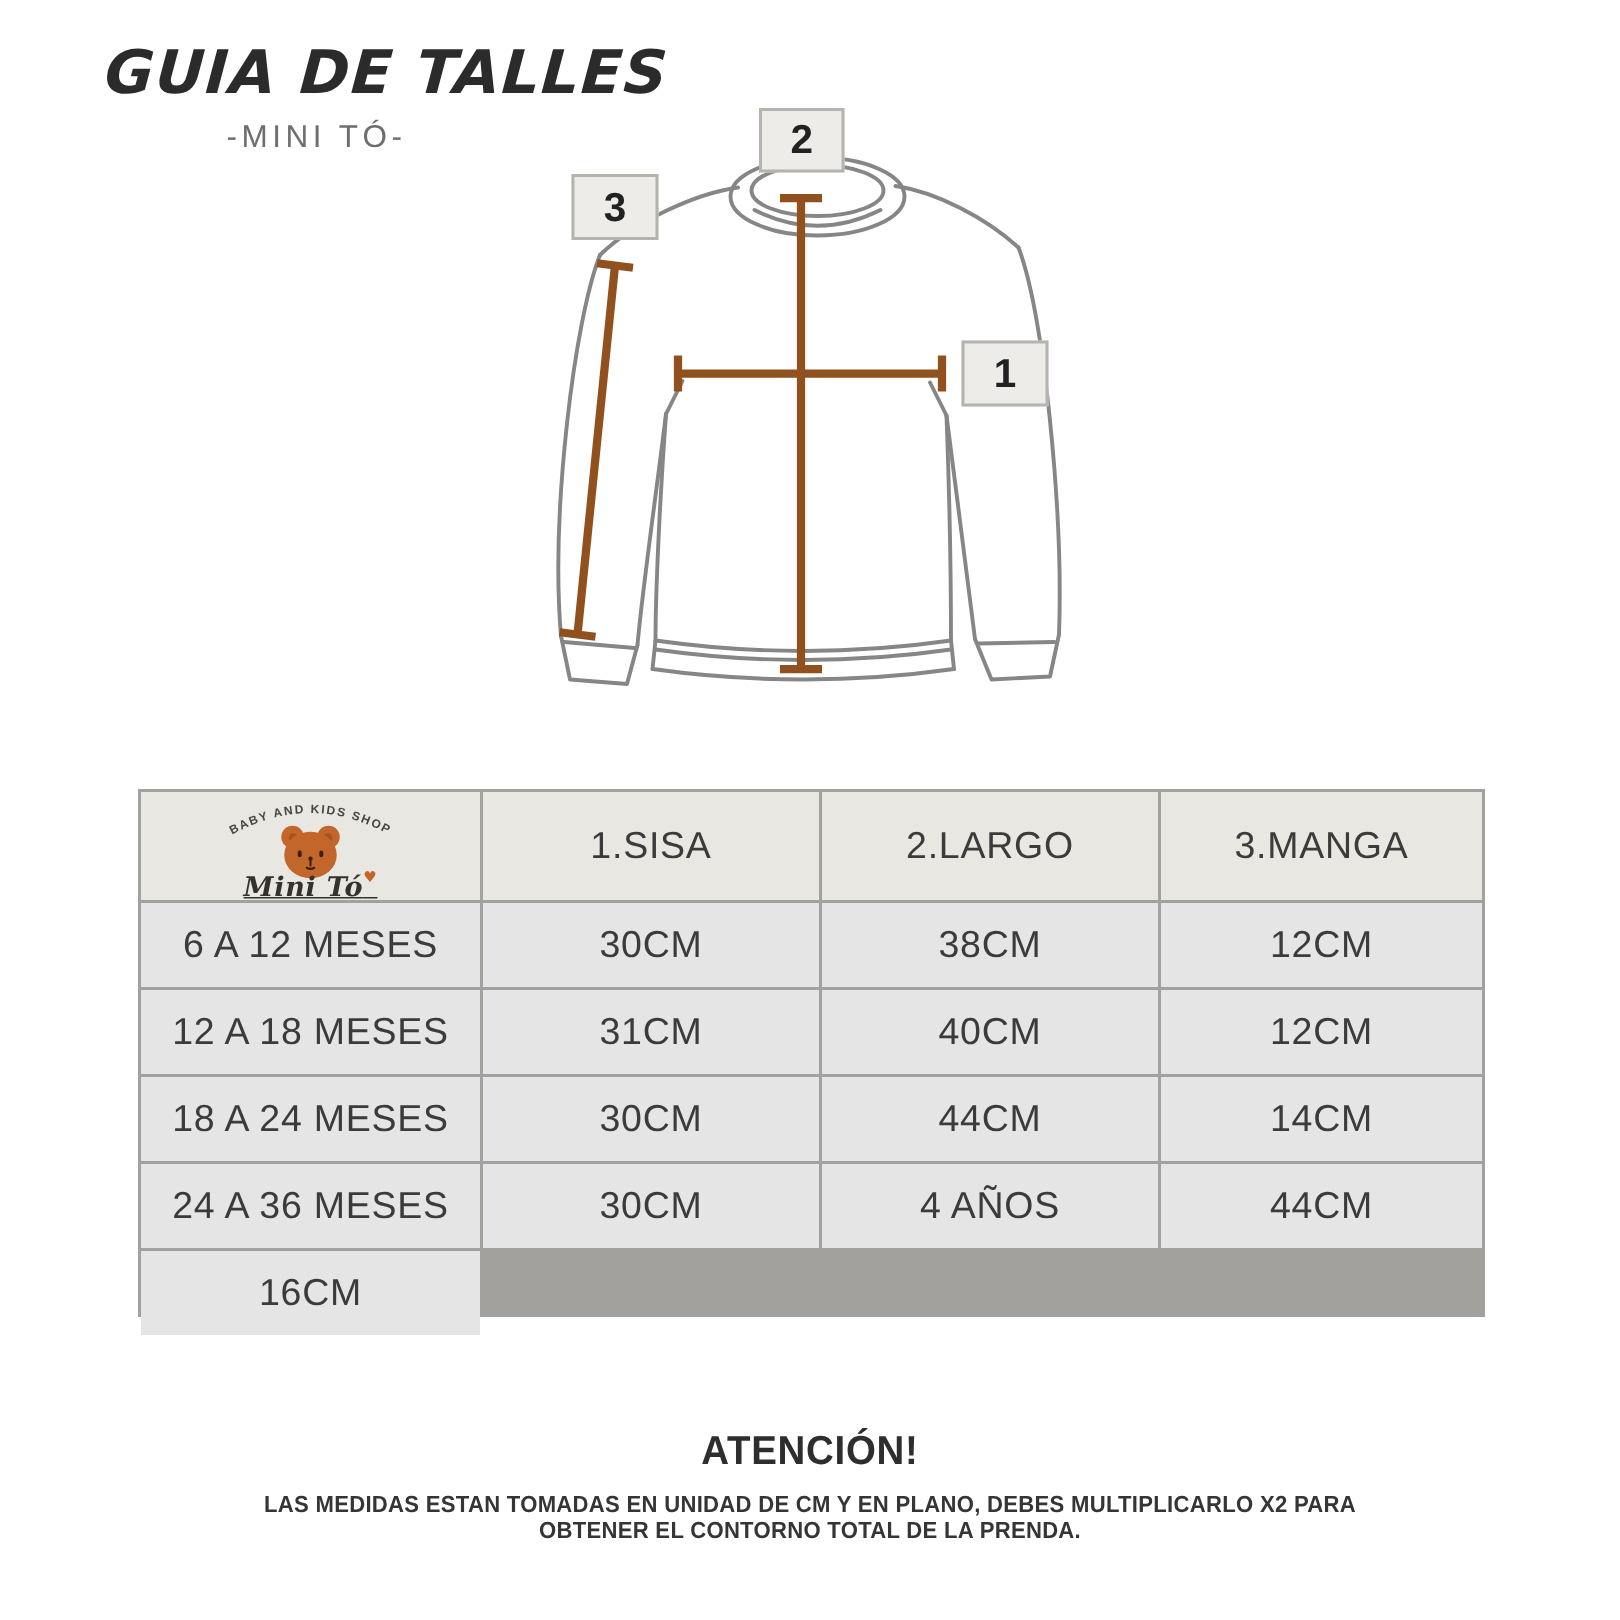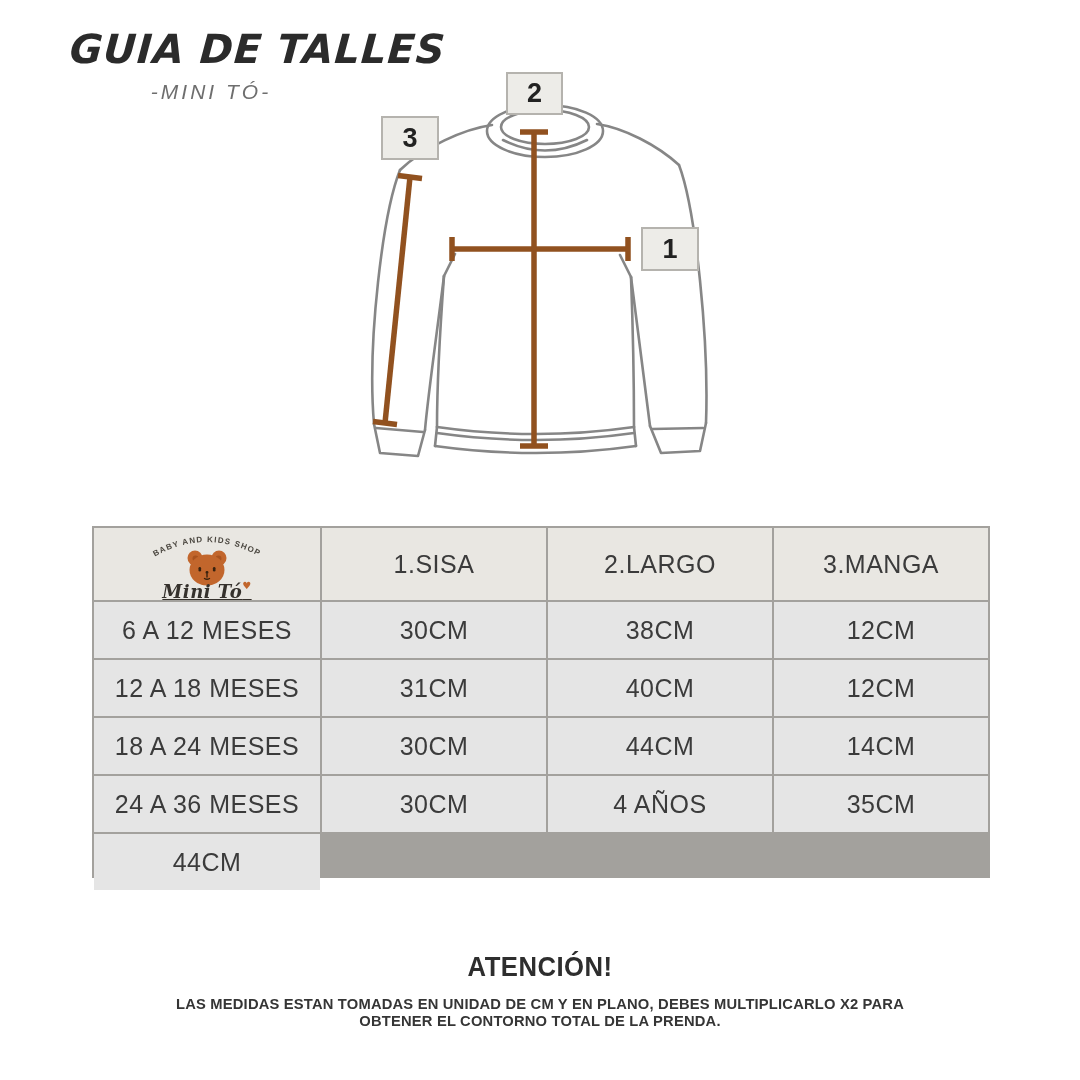--- a/index.html
+++ b/index.html
@@ -14,21 +14,21 @@
   .title {
     position:absolute; left:70px; top:26px; width:300px;
     font-family:"DejaVu Sans", sans-serif;
     font-style:italic; font-weight:600; font-size:40px;
     letter-spacing:1px; color:#2b2b2b;
     transform:skewX(-4deg); white-space:nowrap;
   }
   .subtitle {
     position:absolute; left:66px; top:80px; width:290px;
     text-align:center; font-size:21px; letter-spacing:3px;
-    color:#6e6e6e; font-weight:400;font-style:italic;
+    color:#6e6e6e; font-weight:400;
   }
 
   
   .diagram-svg { position:absolute; left:330px; top:60px; width:430px; height:420px; }
   .measure-box {
     position:absolute; display:flex; align-items:center; justify-content:center;
     background:#edece8; border:2px solid #b5b3ae;
     font-size:27px; font-weight:bold; color:#222222;
   }
   .box-2 { left:506px; top:72px;  width:57px; height:43px; }
@@ -180,22 +180,22 @@
 
     <div class="cell">18 A 24 MESES</div>
     <div class="cell">30CM</div>
     <div class="cell">44CM</div>
     <div class="cell">14CM</div>
 
     <div class="cell">24 A 36 MESES</div>
     <div class="cell">30CM</div>
 
     <div class="cell">4 AÑOS</div>
-    <div class="cell">35CM</div>
     <div class="cell">44CM</div>
+    <div class="cell">16CM</div>
   </div>
 
   <div class="attention">ATENCIÓN!</div>
   <div class="note">
     <span>LAS MEDIDAS ESTAN TOMADAS EN UNIDAD DE  CM Y EN PLANO, DEBES MULTIPLICARLO X2 PARA</span><br>
     <span>OBTENER EL CONTORNO TOTAL DE LA PRENDA.</span>
   </div>
 
 </div>
 

